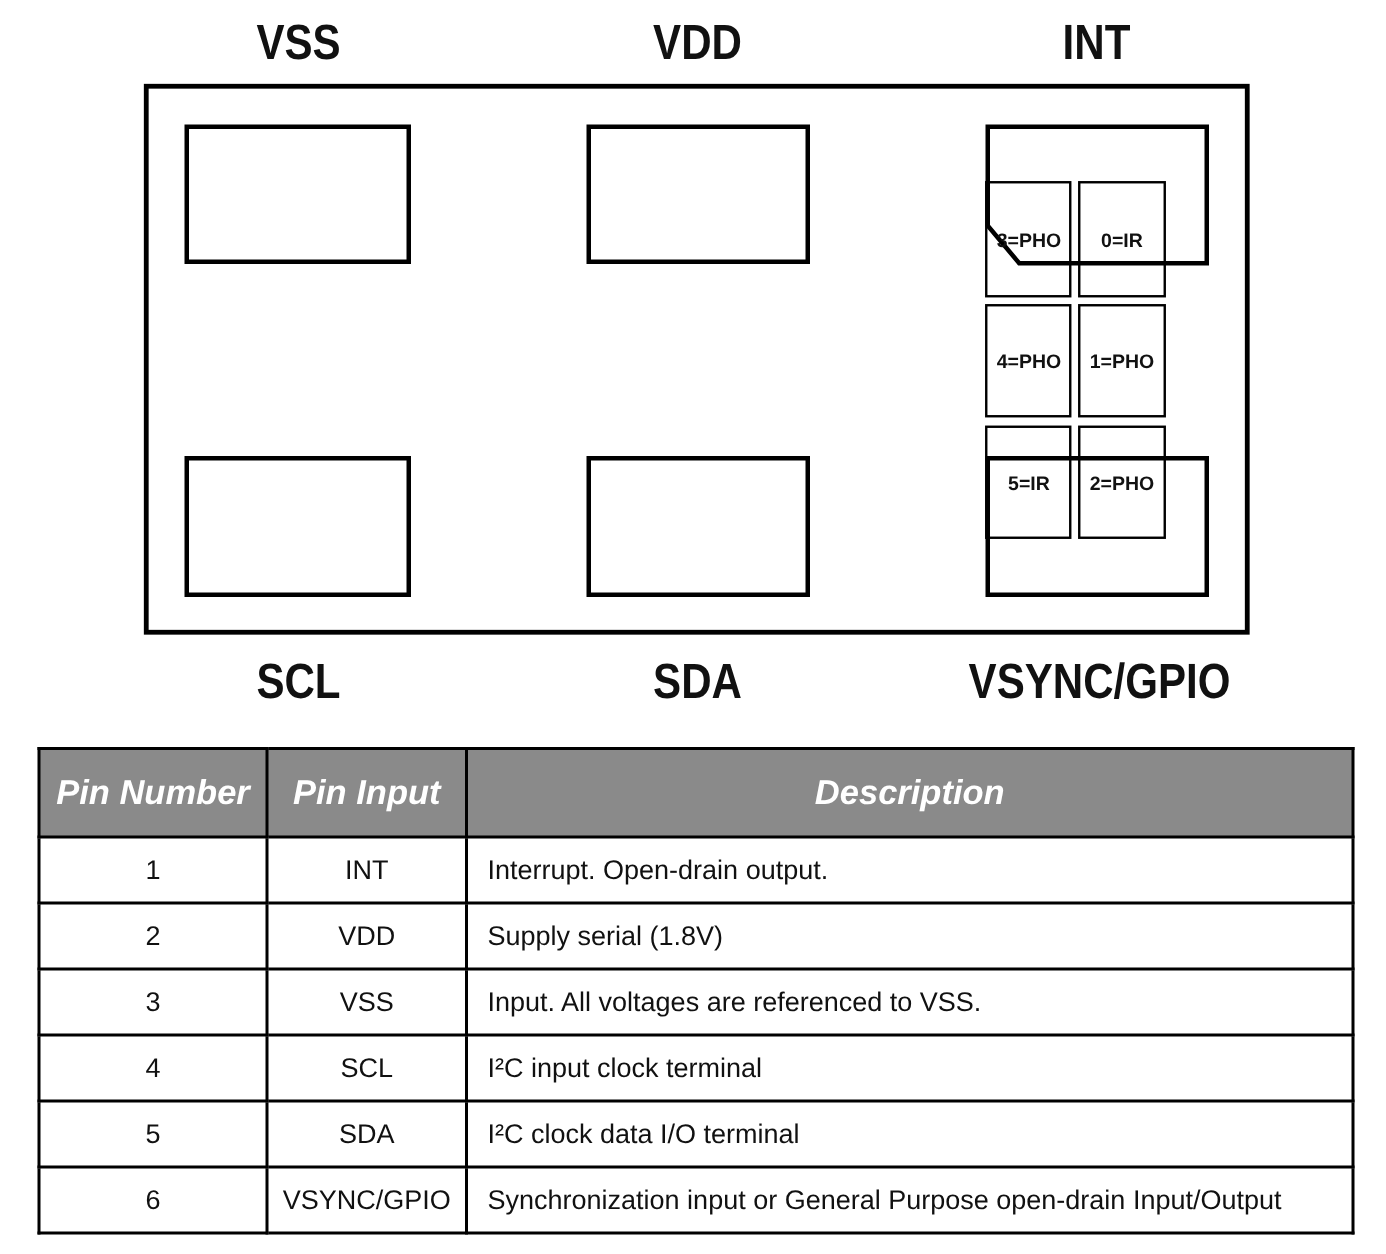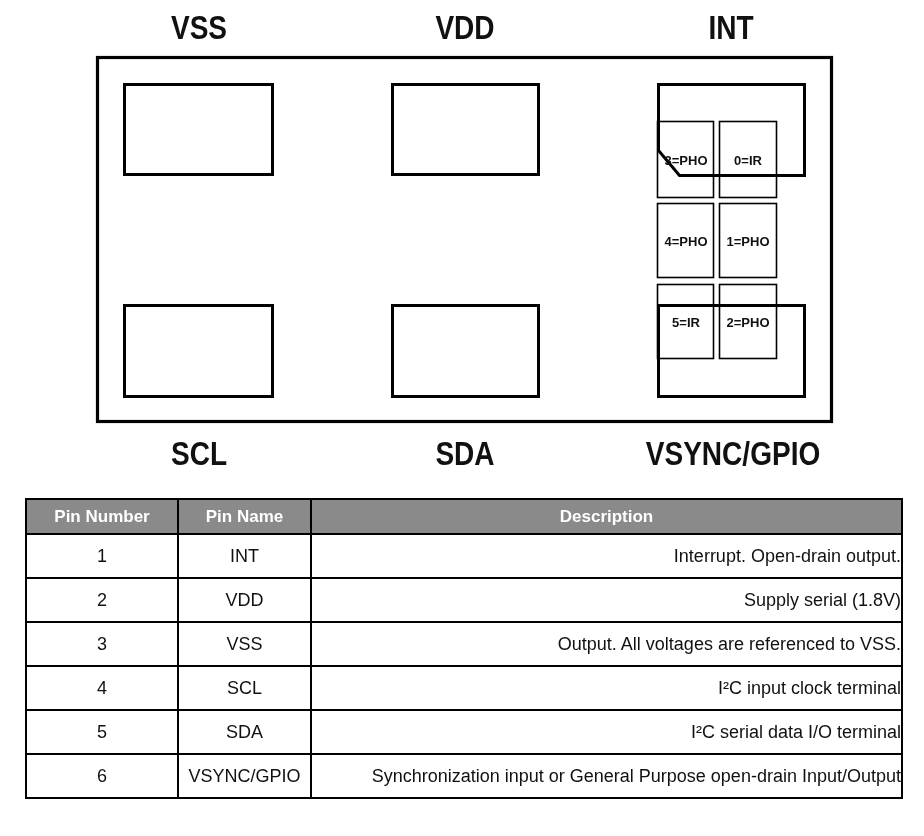--- a/index.html
+++ b/index.html
@@ -57,37 +57,38 @@
     width: 876px;
     border-collapse: collapse;
     table-layout: fixed;
   }
   .pin-table th, .pin-table td {
     border: 2px solid var(--line);
   }
   .pin-table thead th {
     background: var(--header-bg);
     color: var(--header-ink);
-    font-size: 17px;
+    font-size: 23px;
     font-weight: bold;
-    height: 35px;
+    height: 59px;
     text-align: center;
     padding: 0;
+    font-style: italic;
   }
   .pin-table tbody td {
     height: 44px;
     font-size: 18px;
     color: var(--ink);
     background: #ffffff;
     padding: 0;
   }
   .pin-table tbody td:nth-child(1),
   .pin-table tbody td:nth-child(2) { text-align: center; }
   .pin-table tbody td:nth-child(3) {
-    text-align: right;
+    text-align: left;
     padding-left: 13px;
   }
 </style>
 </head>
 <body>
 
 <div class="diagram">
 
   <div class="pin-label" style="left:199px; top:11px;">
     <span class="cond">VSS</span>
@@ -138,49 +139,49 @@
 
 <table class="pin-table">
   <colgroup>
     <col style="width:152px">
     <col style="width:133px">
     <col style="width:591px">
   </colgroup>
   <thead>
     <tr>
       <th>Pin Number</th>
-      <th>Pin Name</th>
+      <th>Pin Input</th>
       <th>Description</th>
     </tr>
   </thead>
   <tbody>
       <tr>
         <td>1</td>
         <td>INT</td>
         <td>Interrupt. Open-drain output.</td>
       </tr>
       <tr>
         <td>2</td>
         <td>VDD</td>
         <td>Supply serial (1.8V)</td>
       </tr>
       <tr>
         <td>3</td>
         <td>VSS</td>
-        <td>Output. All voltages are referenced to VSS.</td>
+        <td>Input. All voltages are referenced to VSS.</td>
       </tr>
       <tr>
         <td>4</td>
         <td>SCL</td>
         <td>I²C input clock terminal</td>
       </tr>
       <tr>
         <td>5</td>
         <td>SDA</td>
-        <td>I²C serial data I/O terminal</td>
+        <td>I²C clock data I/O terminal</td>
       </tr>
       <tr>
         <td>6</td>
         <td>VSYNC/GPIO</td>
         <td>Synchronization input or General Purpose open-drain Input/Output</td>
       </tr>
     </tbody>
 </table>
 
 </body></html>

